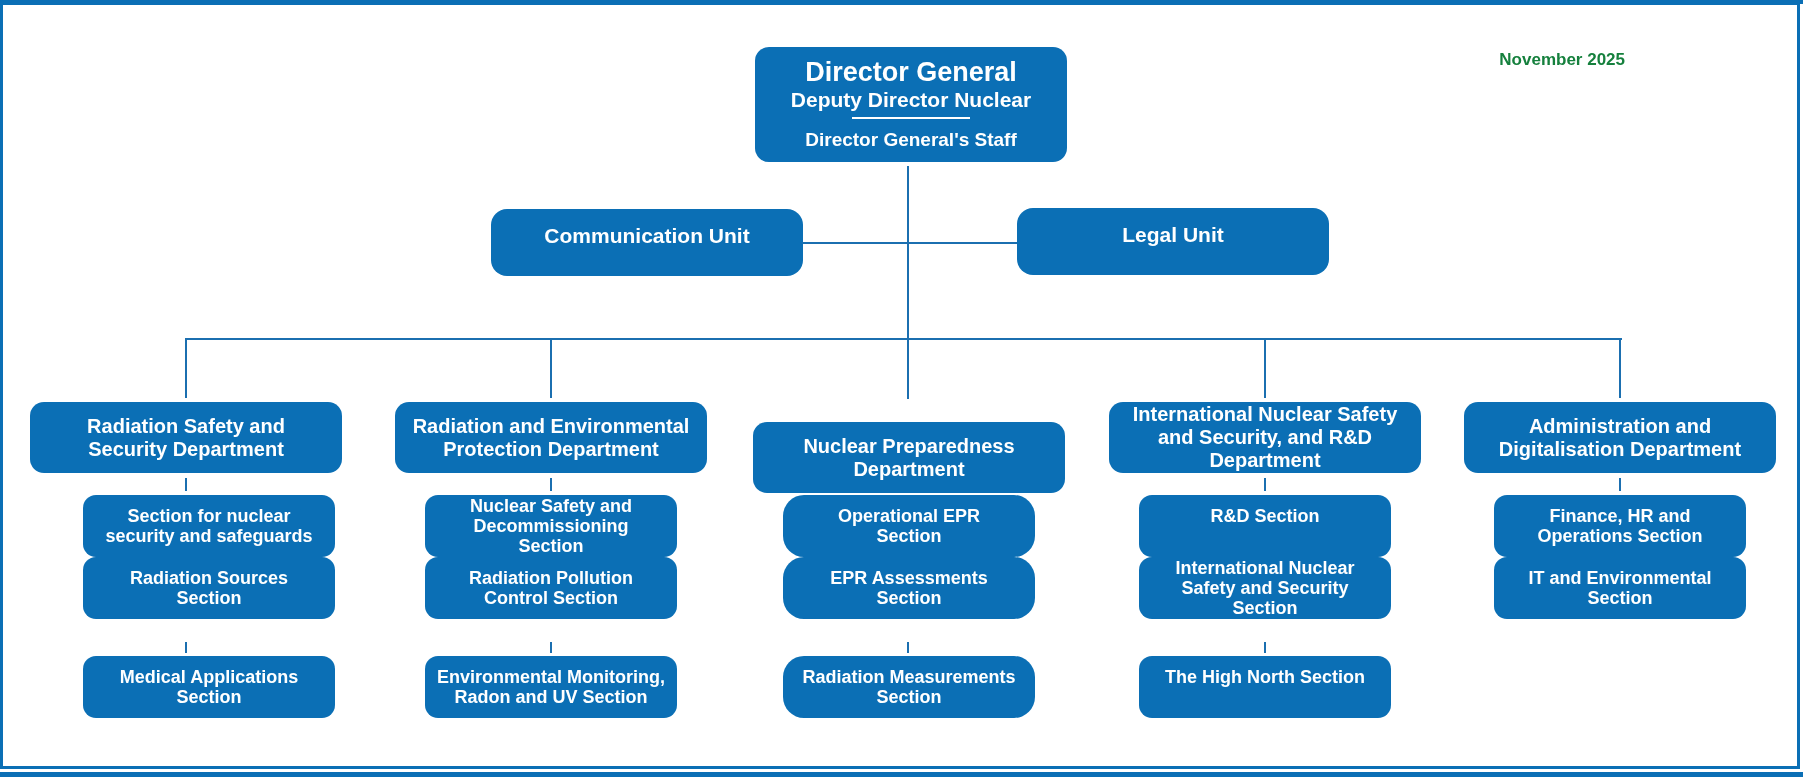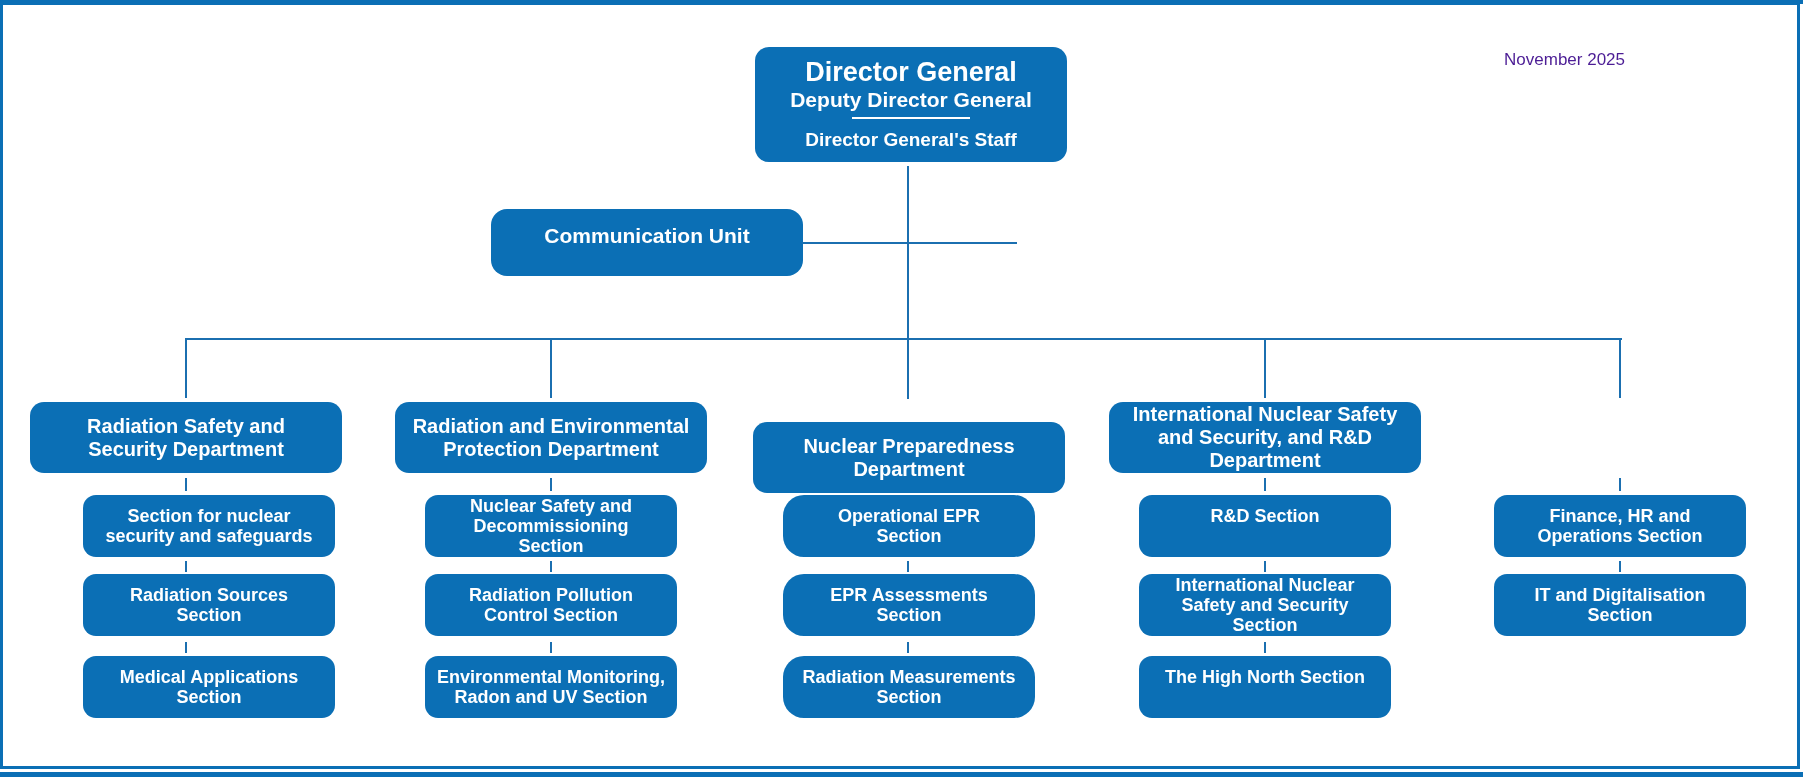--- a/index.html
+++ b/index.html
@@ -8,21 +8,21 @@
     width:1803px;height:777px;
     background:#ffffff;
     font-family:"Liberation Sans", sans-serif;
     overflow:hidden;
   }
   
   .bar-top{position:absolute;left:0;top:0;width:100%;height:4px;background:#0b6fb5;}
   .bar-bottom{position:absolute;left:0;bottom:0;width:100%;height:5px;background:#0b6fb5;}
   .frame{position:absolute;left:0;top:2px;right:3px;bottom:8px;border:3px solid #0b6fb5;}
   
-  .date{position:absolute;top:50px;right:178px;font-size:17px;color:#4c1d95;font-weight:400;}
+  .date{position:absolute;top:50px;right:178px;font-size:17px;color:#15803d;font-weight:700;}
   
   .box{
     position:absolute;
     background:#0b6fb5;
     color:#ffffff;
     font-weight:700;
     text-align:center;
     white-space:pre-line;
     display:flex;flex-direction:column;align-items:center;justify-content:center;
     box-sizing:border-box;
@@ -39,21 +39,21 @@
         justify-content:flex-start;padding-top:15px;}
   .unit-comm{left:491px;top:209px;}
   .unit-legal{left:1017px;top:208px;}
   
   .dept{top:402px;height:71px;width:312px;border-radius:14px;
         font-size:20px;line-height:23px;padding:2px 6px;}
   .d1{left:30px;} .d2{left:395px;} .d3{left:753px;margin-top:20px;} .d4{left:1109px;} .d5{left:1464px;}
   
   .sec{width:252px;height:62px;border-radius:13px;font-size:18px;line-height:20px;padding:2px 4px;}
   .c1{left:59px;margin-left:24px;} .c2{left:425px;} .c3{left:783px;border-radius:21px;} .c4{left:1139px;} .c5{left:1494px;}
-  .r1{top:495px;} .r2{top:574px;} .r3{top:656px;}
+  .r1{top:495px;} .r2{top:557px;} .r3{top:656px;}
   .align-top{justify-content:flex-start;padding-top:11px;}
   
   .line{position:absolute;background:#1b6fb0;}
   .l-center-v{left:907px;top:166px;width:2px;height:233px;}
   .l-units-h{left:802px;top:242px;width:215px;height:2px;}
   .l-dist-h{left:185px;top:338px;width:1437px;height:2px;}
   .drop{top:340px;width:2px;height:58px;}
   .x1{left:185px;} .x2{left:550px;} .x3{left:907px;} .x4{left:1264px;} .x5{left:1619px;}
   .da{top:478px;width:2px;height:13px;}
   .db{top:561px;width:2px;height:11px;}
@@ -65,26 +65,27 @@
 <div id="canvas">
 
   <div class="bar-top"></div>
   <div class="bar-bottom"></div>
   <div class="frame"></div>
 
   <div class="date">November 2025</div>
 
   <div class="box dg">
     <div class="dg-title">Director General</div>
-    <div class="dg-sub">Deputy Director General</div>
+    <div class="dg-sub">Deputy Director Nuclear</div>
     <div class="dg-divider"></div>
     <div class="dg-staff">Director General's Staff</div>
   </div>
 
   <div class="box unit unit-comm">Communication Unit</div>
+  <div class="box unit unit-legal">Legal Unit</div>
 
   <div class="line l-center-v"></div>
   <div class="line l-units-h"></div>
   <div class="line l-dist-h"></div>
   <div class="line drop x1"></div>
   <div class="line drop x2"></div>
   <div class="line drop x4"></div>
   <div class="line drop x5"></div>
 
   <div class="line da x1"></div>
@@ -104,20 +105,22 @@
 
   <div class="box dept d1">Radiation Safety and
 Security Department</div>
   <div class="box dept d2">Radiation and Environmental
 Protection Department</div>
   <div class="box dept d3">Nuclear Preparedness
 Department</div>
   <div class="box dept d4">International Nuclear Safety
 and Security, and R&amp;D
 Department</div>
+  <div class="box dept d5">Administration and
+Digitalisation Department</div>
 
   <div class="box sec c1 r1">Section for nuclear
 security and safeguards</div>
   <div class="box sec c1 r2">Radiation Sources
 Section</div>
   <div class="box sec c1 r3">Medical Applications
 Section</div>
 
   <div class="box sec c2 r1">Nuclear Safety and
 Decommissioning
@@ -135,16 +138,16 @@
 Section</div>
 
   <div class="box sec c4 r1 align-top">R&amp;D Section</div>
   <div class="box sec c4 r2">International Nuclear
 Safety and Security
 Section</div>
   <div class="box sec c4 r3 align-top">The High North Section</div>
 
   <div class="box sec c5 r1">Finance, HR and
 Operations Section</div>
-  <div class="box sec c5 r2">IT and Digitalisation
+  <div class="box sec c5 r2">IT and Environmental
 Section</div>
 
 </div>
 
 </body></html>

